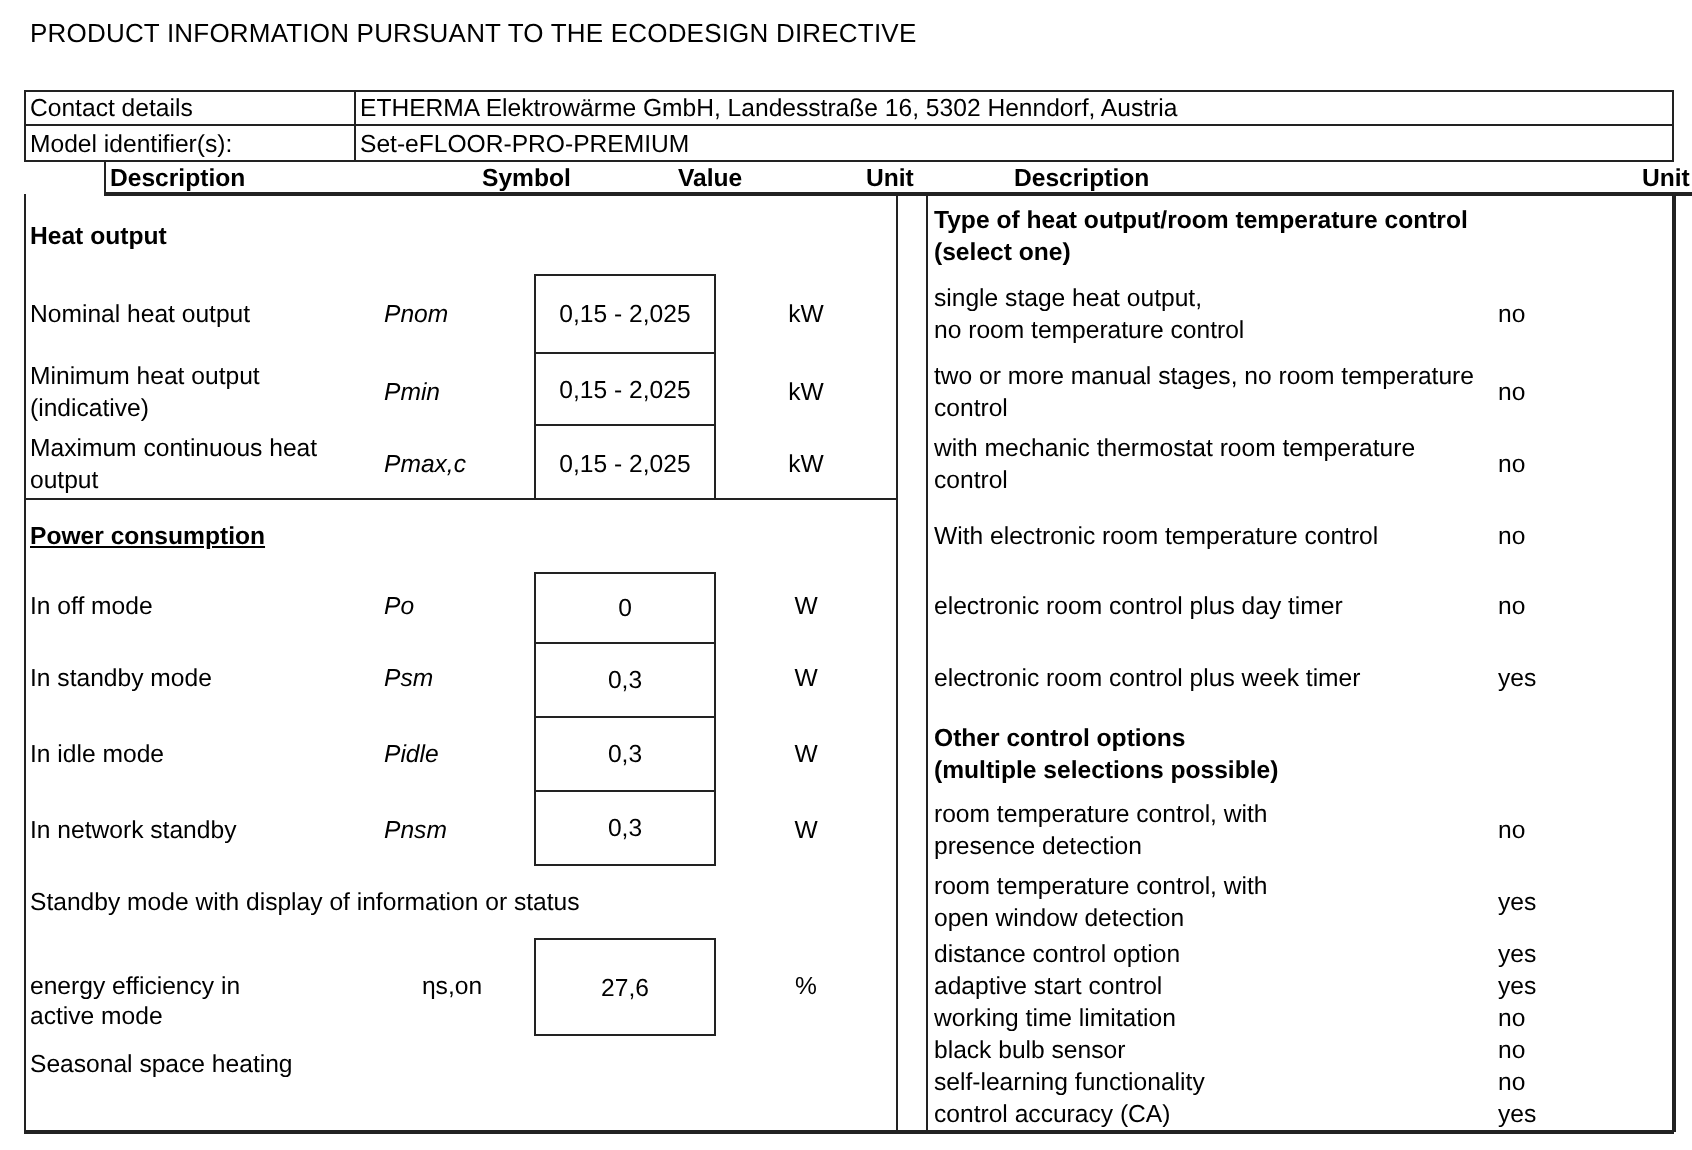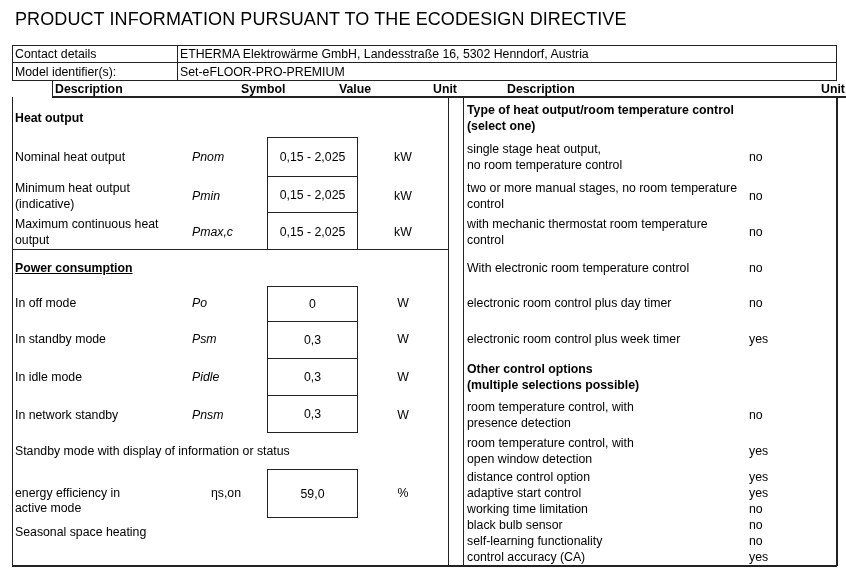--- a/index.html
+++ b/index.html
@@ -1,19 +1,19 @@
 <!DOCTYPE html>
 <html><head>
 <meta charset="utf-8">
 <style>
   * { box-sizing: border-box; margin: 0; padding: 0; }
   html, body { width: 846px; height: 575px; background: #ffffff; overflow: hidden; }
   body { font-family: "Liberation Sans", sans-serif; color: #000; font-size: 12.3px; position: relative; }
   .abs { position: absolute; }
-  .title { left: 15px; top: 9px; font-size: 18px; letter-spacing: 0.1px; }
+  .title { left: 15px; top: 9px; font-size: 13px; letter-spacing: 0.1px; }
 
   
   .info-row { position: absolute; left: 12px; width: 825px; height: 18px; border: 1.2px solid #222; display: flex; align-items: center; }
   .info-row .lbl { width: 165px; height: 100%; border-right: 1.2px solid #222; padding-left: 2px; display: flex; align-items: center; }
   .info-row .val { padding-left: 2px; }
 
   .hdr { position: absolute; top: 81px; left: 12px; width: 825px; height: 17px; border-left: 1.2px solid #222; border-right: 1.2px solid #222; border-bottom: 2px solid #222; font-weight: bold; margin-left: 40px; }
   .hdr span { position: absolute; top: 1px; }
 
   .panel { position: absolute; border: 1.2px solid #222; border-top: none; }
@@ -117,21 +117,21 @@
   </div>
 <div class="t unit" style="left:388px; top:407px;">W</div>
 
 <div class="t" style="left:15px; top:443px;">Standby mode with display of information or status</div>
 
 <div class="t" style="left:15px; top:492px;margin-top:32px;">Seasonal space heating</div>
 <div class="t" style="left:15px; top:485px;">energy efficiency in</div>
 <div class="t" style="left:15px; top:500px;">active mode</div>
 <div class="t" style="left:206px; top:485px; width:40px; text-align:center;">ηs,on</div>
 <div class="vbox" style="top:469px; height:49px;">
-    <span>59,0</span>
+    <span>27,6</span>
   </div>
 <div class="t unit" style="left:388px; top:485px;">%</div>
 
 <div class="rt b" style="top:102px;">Type of heat output/room temperature control</div>
 <div class="rt b" style="top:118px;">(select one)</div>
 
 <div class="rt" style="top:141px;">single stage heat output,</div>
 <div class="rt" style="top:157px;">no room temperature control</div>
 <div class="rv" style="top:149px;">no</div>
 

